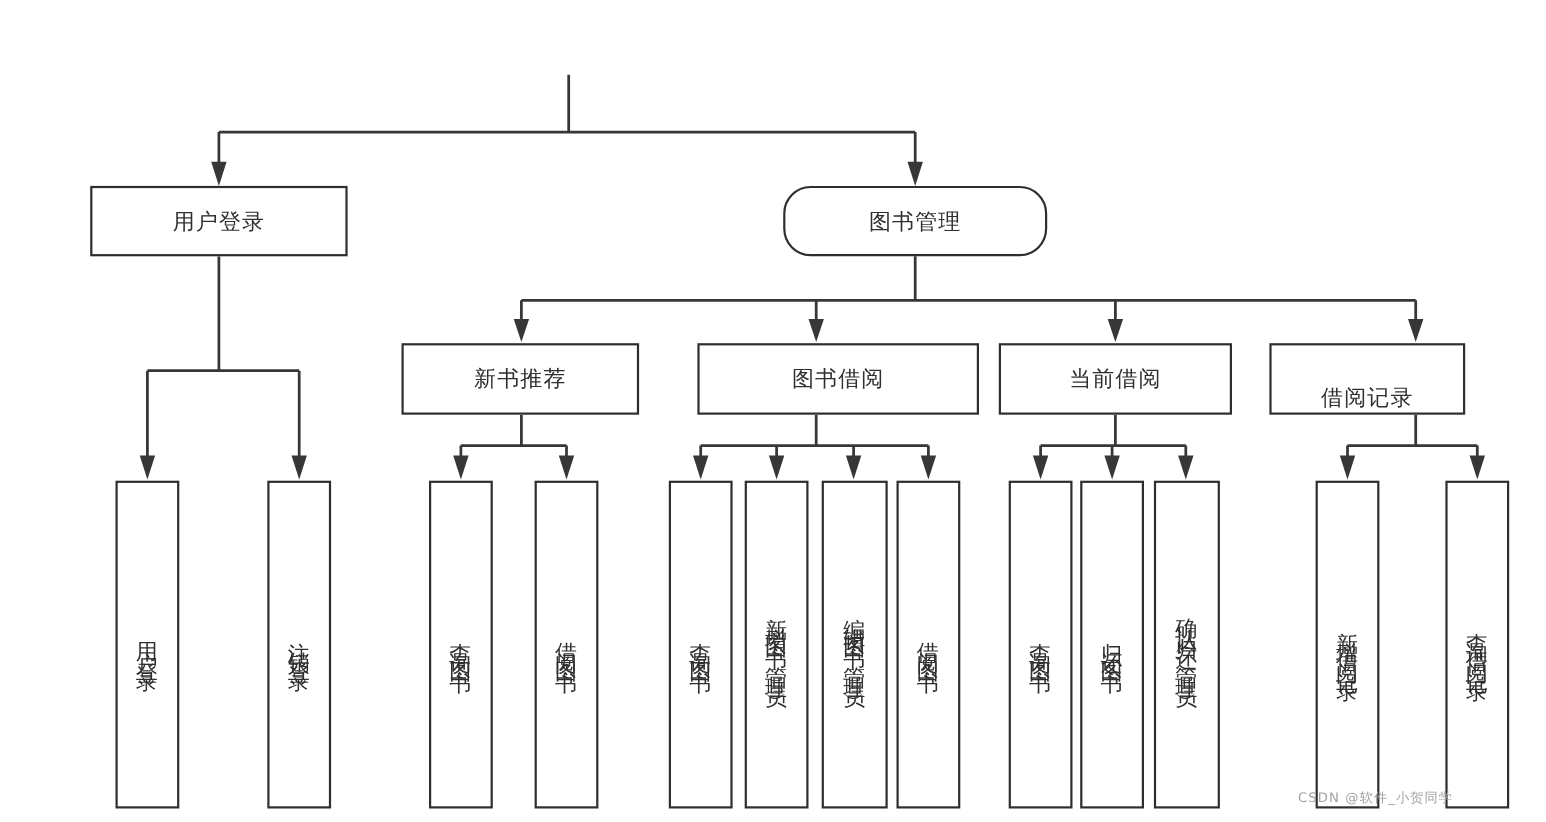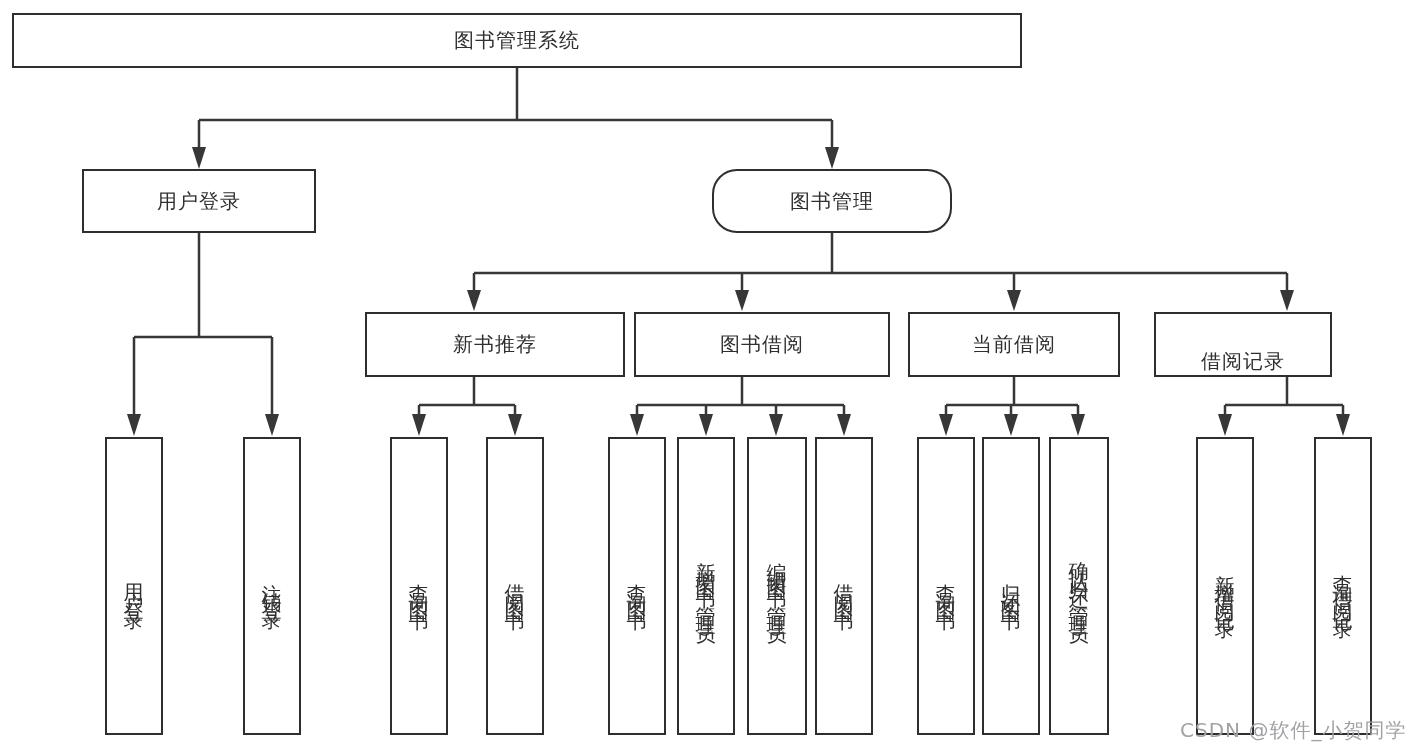--- a/index.html
+++ b/index.html
@@ -33,21 +33,21 @@
     line-height:1;
     white-space:nowrap;
   }
   .root{left:12px;top:13px;width:1010px;height:55px;}
   .lv2{top:169px;height:64px;}
   .lv3{top:312px;height:65px;}
   .watermark{
     position:absolute;
     left:1180px;top:717px;
     width:218px;
-    font-size:20px;
+    font-size:12px;
     letter-spacing:1px;
     color:#a2a2a6;
     z-index:3;
     white-space:nowrap;
   }
 </style>
 </head>
 <body>
 
 <div class="stage">
@@ -89,32 +89,29 @@
       <polygon points="769,414 783,414 776,436"></polygon>
       <polygon points="837,414 851,414 844,436"></polygon>
       <polygon points="939,414 953,414 946,436"></polygon>
       <polygon points="1004,414 1018,414 1011,436"></polygon>
       <polygon points="1071,414 1085,414 1078,436"></polygon>
       <polygon points="1218,414 1232,414 1225,436"></polygon>
       <polygon points="1336,414 1350,414 1343,436"></polygon>
     </g>
   </svg>
 
-  <div class="node hbox root">
-    <span>图书管理系统</span>
-  </div>
 
   <div class="node hbox lv2" style="left:82px;width:234px;">
     <span>用户登录</span>
   </div>
   <div class="node hbox lv2" style="left:712px;width:240px;border-radius:25px;">
     <span>图书管理</span>
   </div>
 
-  <div class="node hbox lv3" style="left:365px;width:260px;">
+  <div class="node hbox lv3" style="left:365px;width:216px;">
     <span>新书推荐</span>
   </div>
   <div class="node hbox lv3" style="left:634px;width:256px;">
     <span>图书借阅</span>
   </div>
   <div class="node hbox lv3" style="left:908px;width:212px;text-align:right;">
     <span>当前借阅</span>
   </div>
   <div class="node hbox lv3" style="left:1154px;width:178px;align-items:flex-end;">
     <span>借阅记录</span>

